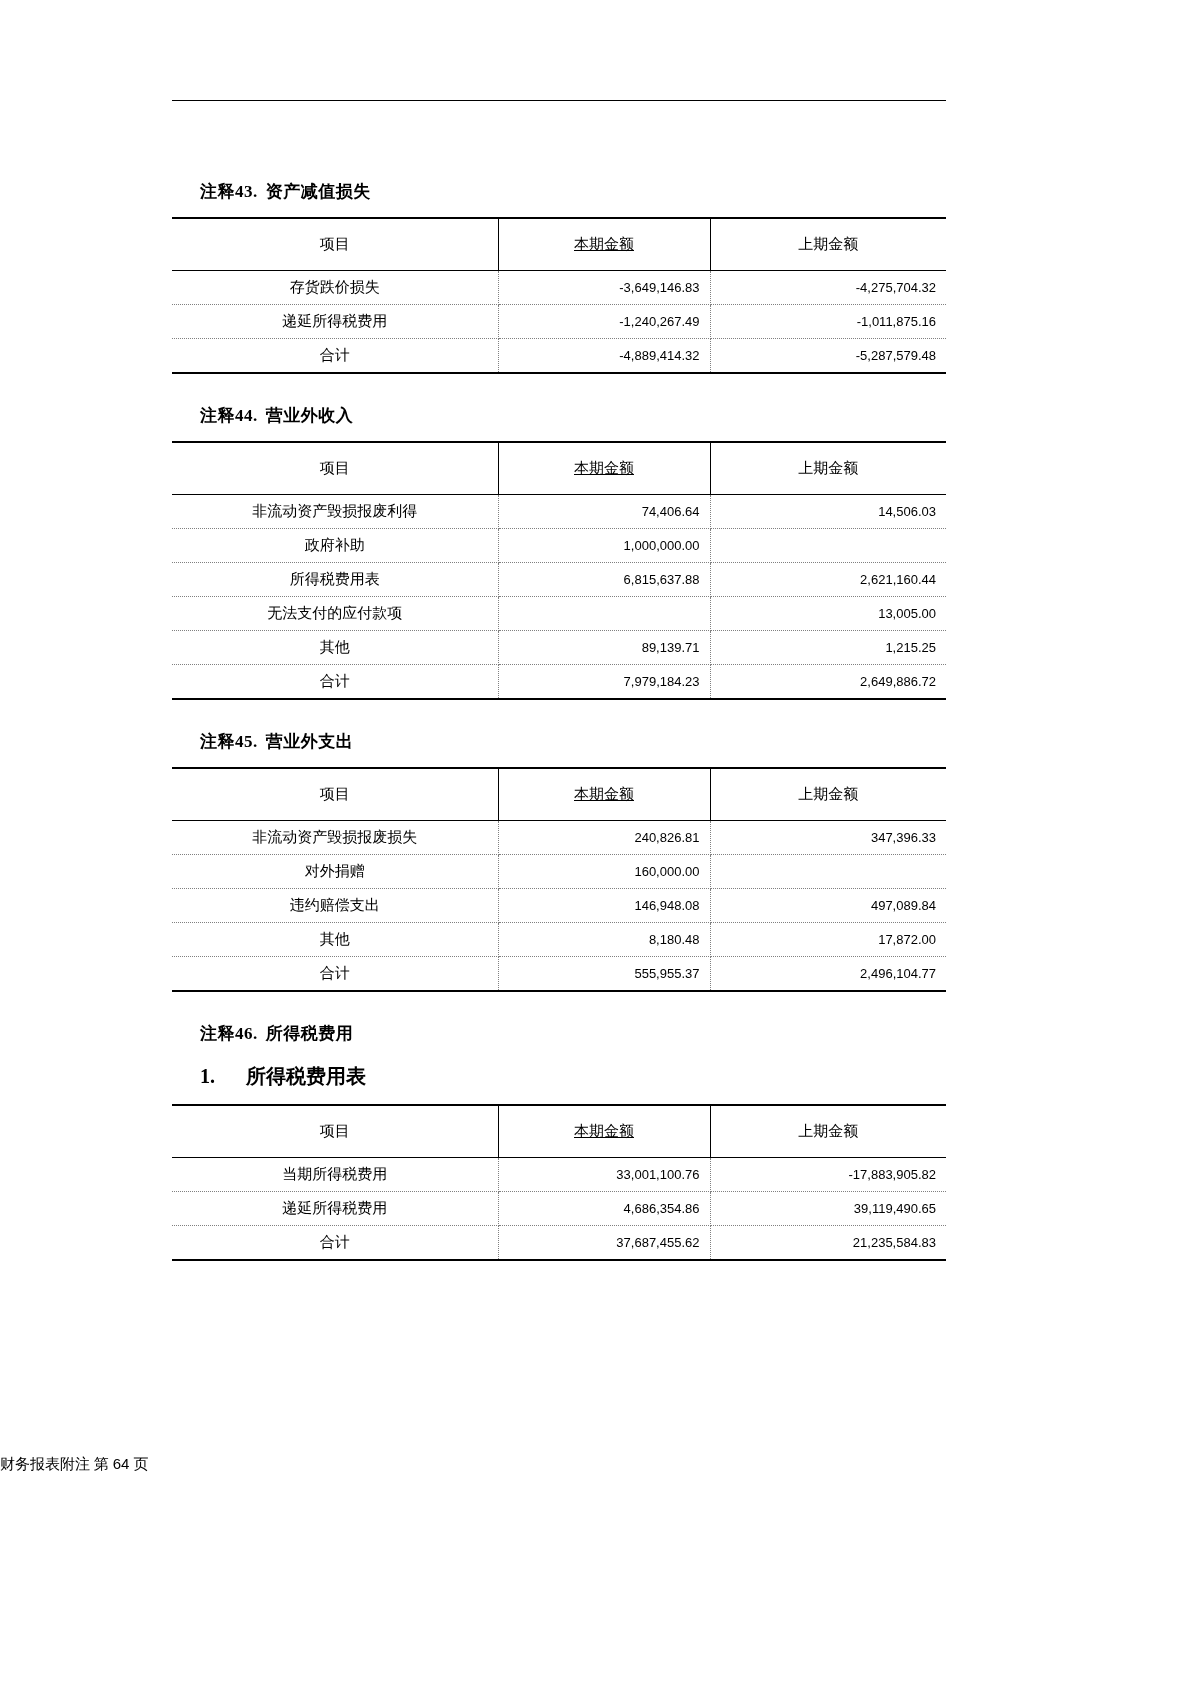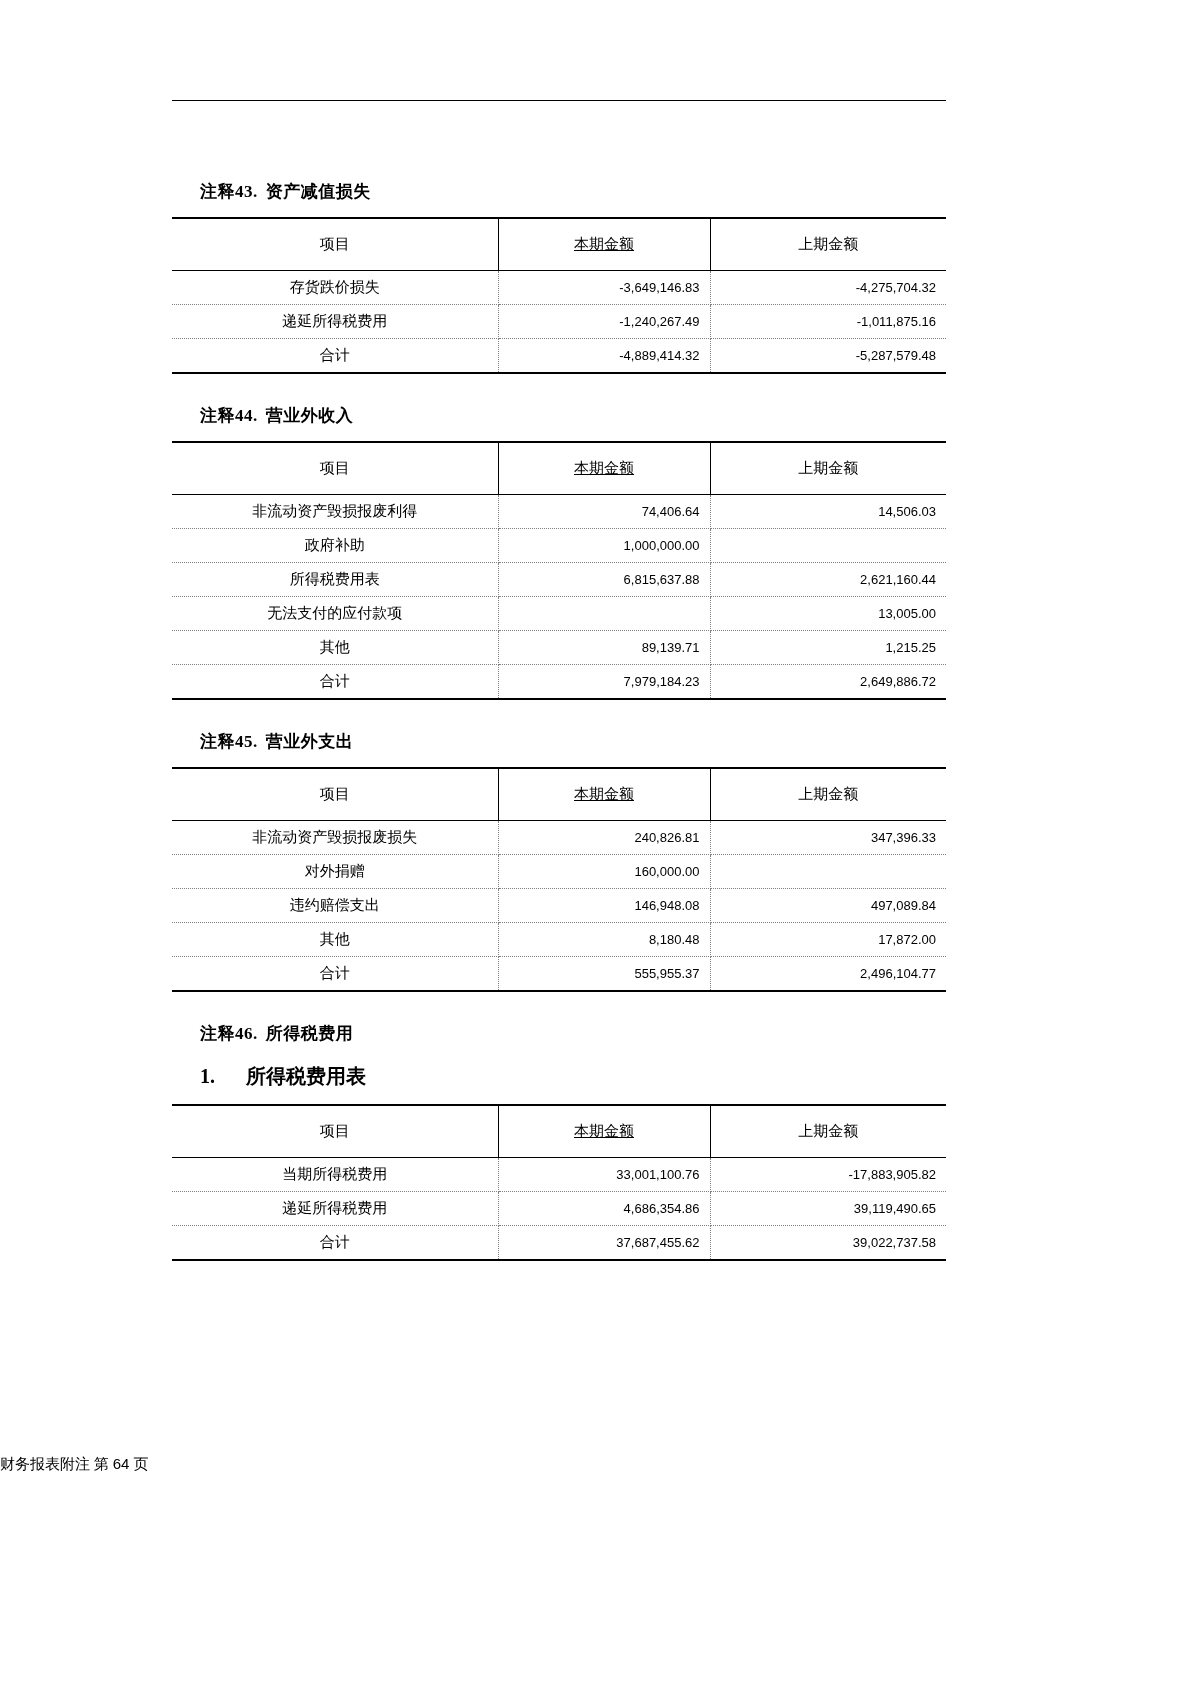--- a/index.html
+++ b/index.html
@@ -274,21 +274,21 @@
           <td class="col-prev num-cell">-17,883,905.82</td>
         </tr>
         <tr>
           <td class="col-item item-cell">递延所得税费用</td>
           <td class="col-cur num-cell">4,686,354.86</td>
           <td class="col-prev num-cell">39,119,490.65</td>
         </tr>
         <tr>
           <td class="col-item item-cell">合计</td>
           <td class="col-cur num-cell">37,687,455.62</td>
-          <td class="col-prev num-cell">39,022,737.58</td>
+          <td class="col-prev num-cell">21,235,584.83</td>
         </tr>
       </tbody>
     </table>
 
   </div>
 
   <div class="footer">
     <span>财务报表附注 第</span><span class="pgnum">64</span><span>页</span>
   </div>
 

